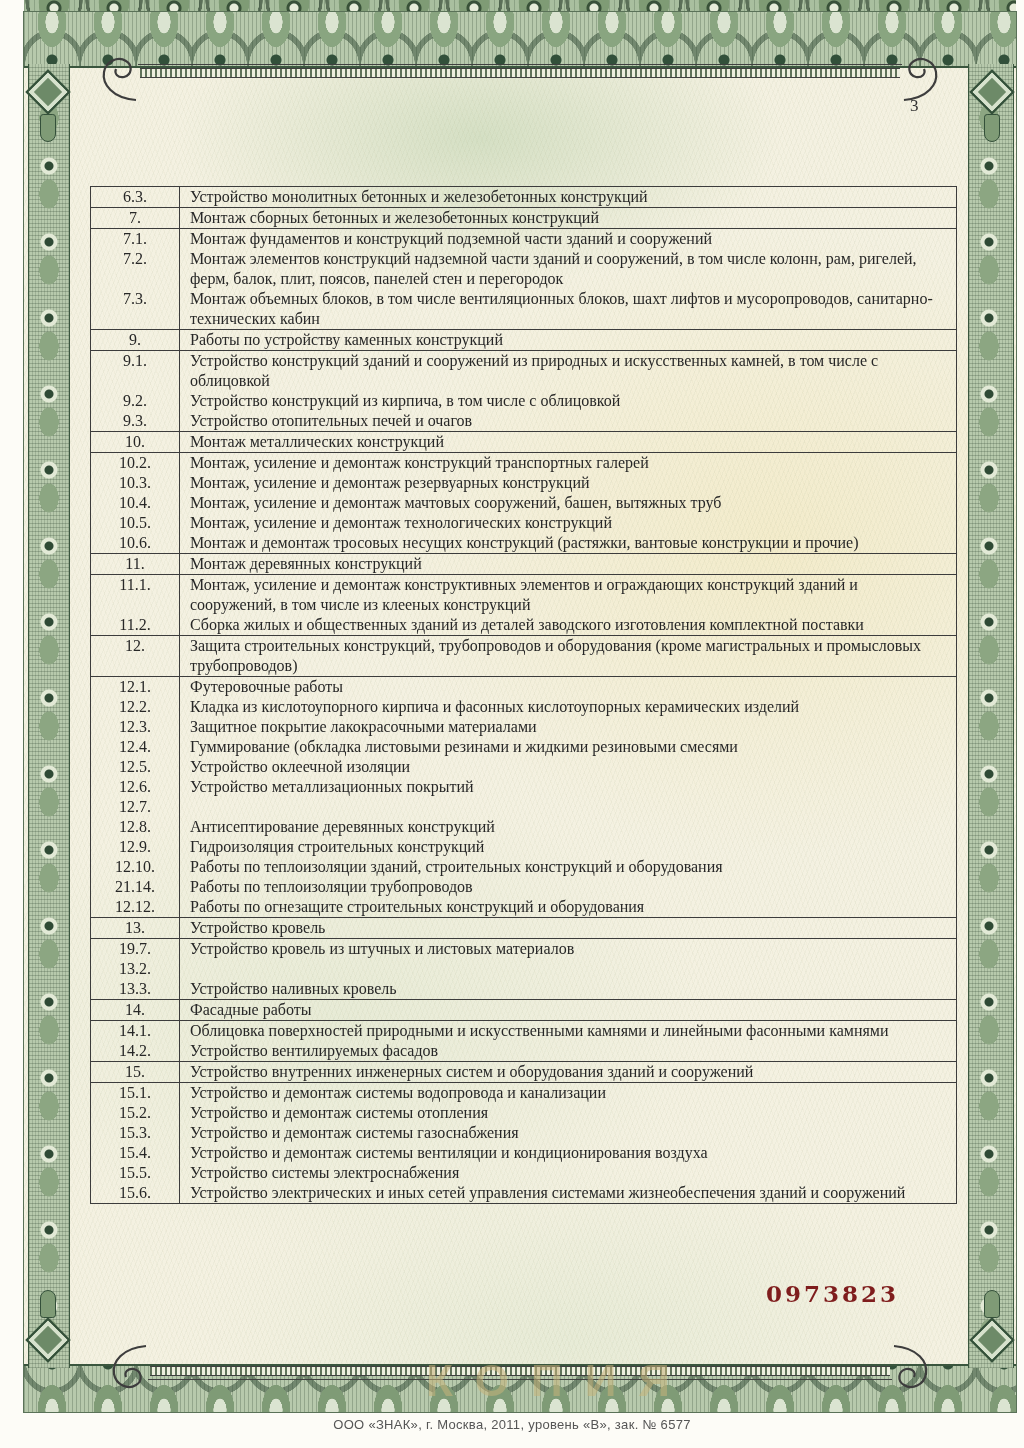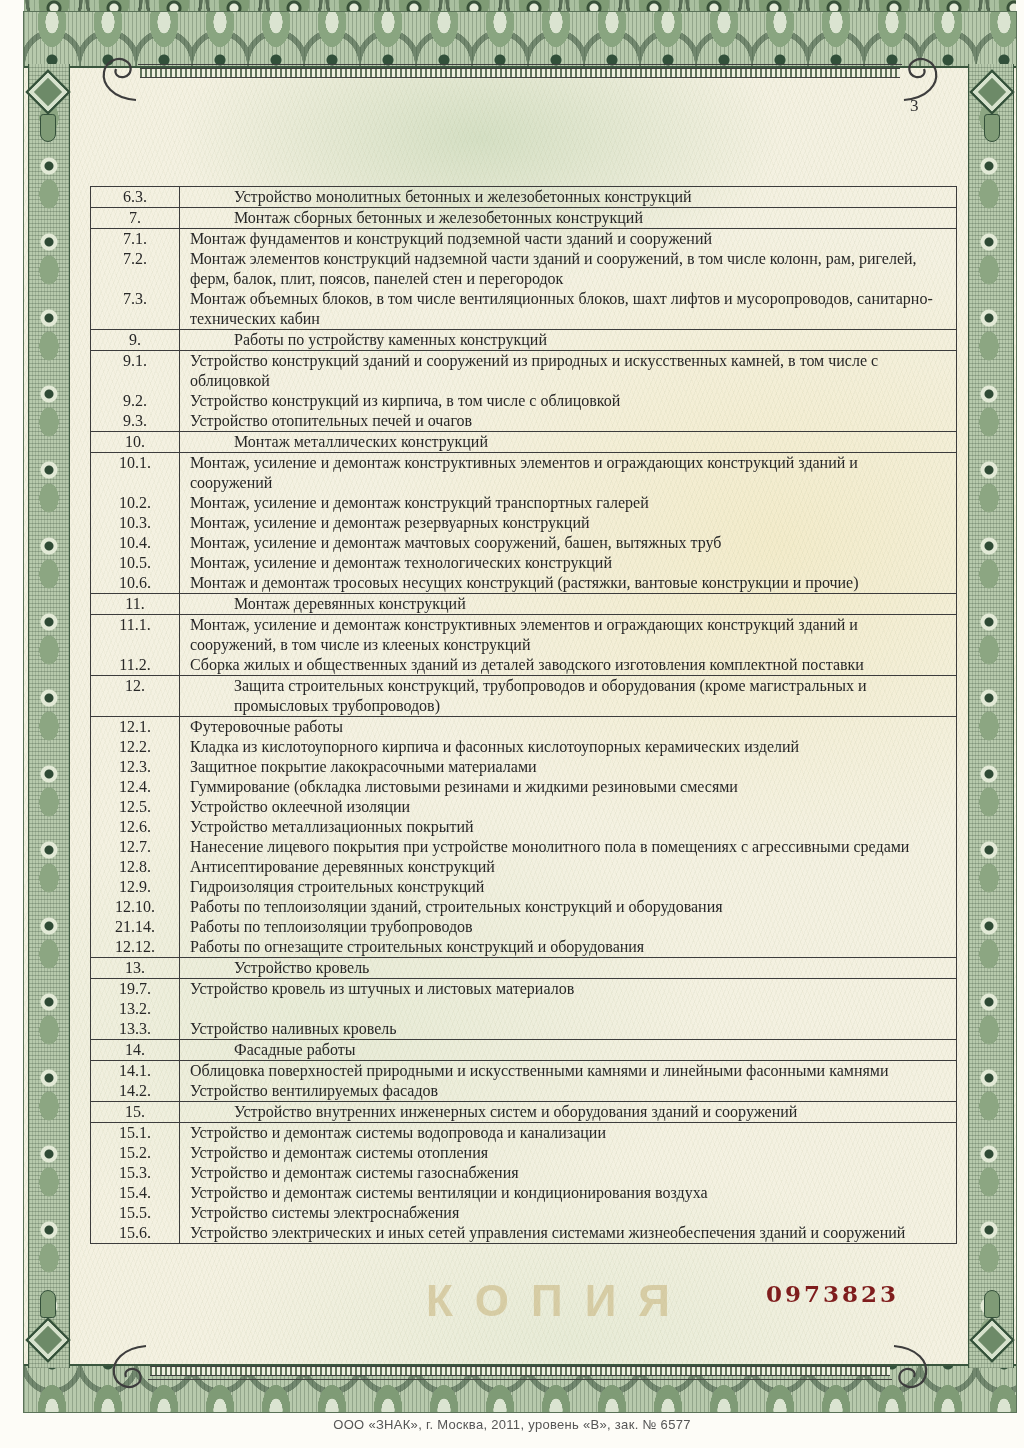--- a/index.html
+++ b/index.html
@@ -84,30 +84,30 @@
   .flourish.tr{right:74px;top:42px;transform:scaleX(-1);}
   .flourish.bl{left:84px;bottom:20px;transform:scaleY(-1);}
   .flourish.br{right:84px;bottom:20px;transform:scale(-1,-1);}
 
   
   .pagenum{position:absolute;left:910px;top:96px;font-size:17px;color:#333;}
 
   .worktable{position:absolute;left:90px;top:186px;width:865px;
     border:1.6px solid #3c3c3c;font-size:16px;line-height:20px;}
   .trow,.subrow{display:flex;align-items:stretch;}
-  .trow{border-top:1.6px solid #3c3c3c;gap:44px;}
+  .trow{border-top:1.6px solid #3c3c3c;}
   .tgroup{border-top:1.6px solid #3c3c3c;}
   .worktable > :first-child{border-top:none;}
   .cnum{flex:0 0 84px;text-align:center;border-right:1.4px solid #3c3c3c;padding:0 2px;}
   .ctext{flex:1;padding:0 14px 0 10px;}
 
   .serial{position:absolute;left:766px;top:1280px;
     font-family:"DejaVu Serif",serif;font-weight:700;font-size:23px;
     letter-spacing:3px;color:#7f1d1d;}
-  .watermark{position:absolute;left:426px;top:1276px;
+  .watermark{position:absolute;left:426px;top:1356px;
     font-family:"Liberation Sans",sans-serif;font-weight:700;font-size:44px;
     letter-spacing:22px;color:rgba(198,178,122,.55);}
   .footer{position:absolute;left:0;right:0;top:1417px;text-align:center;
     font-family:"Liberation Sans",sans-serif;font-size:13px;color:#555;letter-spacing:.3px;}
 </style>
 </head>
 <body>
 
 <div class="screen">
 
@@ -185,24 +185,20 @@
           <div class="cnum">9.3.</div>
           <div class="ctext">Устройство отопительных печей и очагов</div>
         </div>
       </div>
       <div class="trow">
         <div class="cnum">10.</div>
         <div class="ctext">Монтаж металлических конструкций</div>
       </div>
       <div class="tgroup">
         <div class="subrow">
-          <div class="cnum">10.1.</div>
-          <div class="ctext">Монтаж, усиление и демонтаж конструктивных элементов и ограждающих конструкций зданий и сооружений</div>
-        </div>
-        <div class="subrow">
           <div class="cnum">10.2.</div>
           <div class="ctext">Монтаж, усиление и демонтаж конструкций транспортных галерей</div>
         </div>
         <div class="subrow">
           <div class="cnum">10.3.</div>
           <div class="ctext">Монтаж, усиление и демонтаж резервуарных конструкций</div>
         </div>
         <div class="subrow">
           <div class="cnum">10.4.</div>
           <div class="ctext">Монтаж, усиление и демонтаж мачтовых сооружений, башен, вытяжных труб</div>
@@ -254,21 +250,20 @@
         <div class="subrow">
           <div class="cnum">12.5.</div>
           <div class="ctext">Устройство оклеечной изоляции</div>
         </div>
         <div class="subrow">
           <div class="cnum">12.6.</div>
           <div class="ctext">Устройство металлизационных покрытий</div>
         </div>
         <div class="subrow">
           <div class="cnum">12.7.</div>
-          <div class="ctext">Нанесение лицевого покрытия при устройстве монолитного пола в помещениях с агрессивными средами</div>
         </div>
         <div class="subrow">
           <div class="cnum">12.8.</div>
           <div class="ctext">Антисептирование деревянных конструкций</div>
         </div>
         <div class="subrow">
           <div class="cnum">12.9.</div>
           <div class="ctext">Гидроизоляция строительных конструкций</div>
         </div>
         <div class="subrow">

